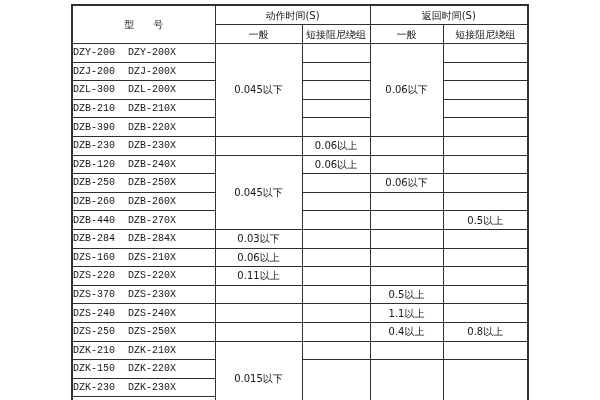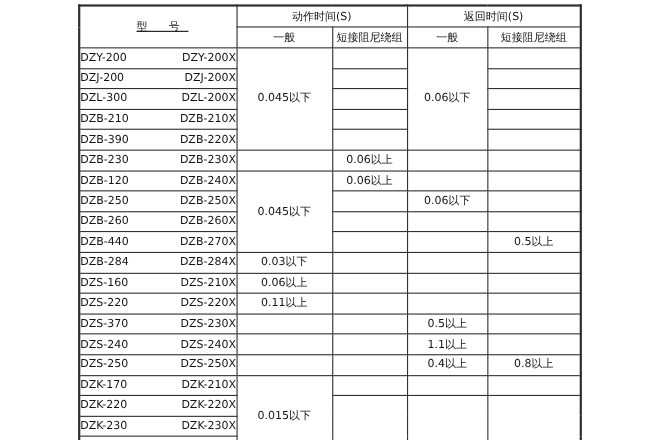--- a/index.html
+++ b/index.html
@@ -25,25 +25,26 @@
     text-align: center;
     vertical-align: middle;
     line-height: 1.1;
     height: 17.6px;
     overflow: hidden;
     white-space: nowrap;
   }
   tr.hrow td { height: 18px; }
   td.model-cell .pair {
     display: flex;
-    justify-content: space-between;
+    justify-content: flex-start;
     gap: 13px;
+    font-family: Liberation Mono, monospace;
   }
   td.hdr { letter-spacing: 0; }
-  td.model-hdr { letter-spacing: 8px; text-indent: 8px; text-decoration: underline; }
+  td.model-hdr { letter-spacing: 8px; text-indent: 8px; }
 </style>
 </head>
 <body>
 
 <div class="page">
   <table class="spec">
     <colgroup>
       <col style="width:143px">
       <col style="width:87px">
       <col style="width:68px">
@@ -257,34 +258,34 @@
           </td>
         <td></td>
         <td></td>
         <td>0.4以上</td>
         <td>0.8以上</td>
       </tr>
 
       <tr>
         <td class="model-cell">
             <span class="pair">
-              <span>DZK-170</span>
+              <span>DZK-210</span>
               <span>DZK-210X</span>
             </span>
           </td>
         <td rowspan="4">0.015以下</td>
         <td></td>
         <td></td>
         <td></td>
       </tr>
 
       <tr>
         <td class="model-cell">
             <span class="pair">
-              <span>DZK-220</span>
+              <span>DZK-150</span>
               <span>DZK-220X</span>
             </span>
           </td>
         <td rowspan="3"></td>
         <td rowspan="3"></td>
         <td rowspan="3"></td>
       </tr>
 
       <tr>
         <td class="model-cell">

